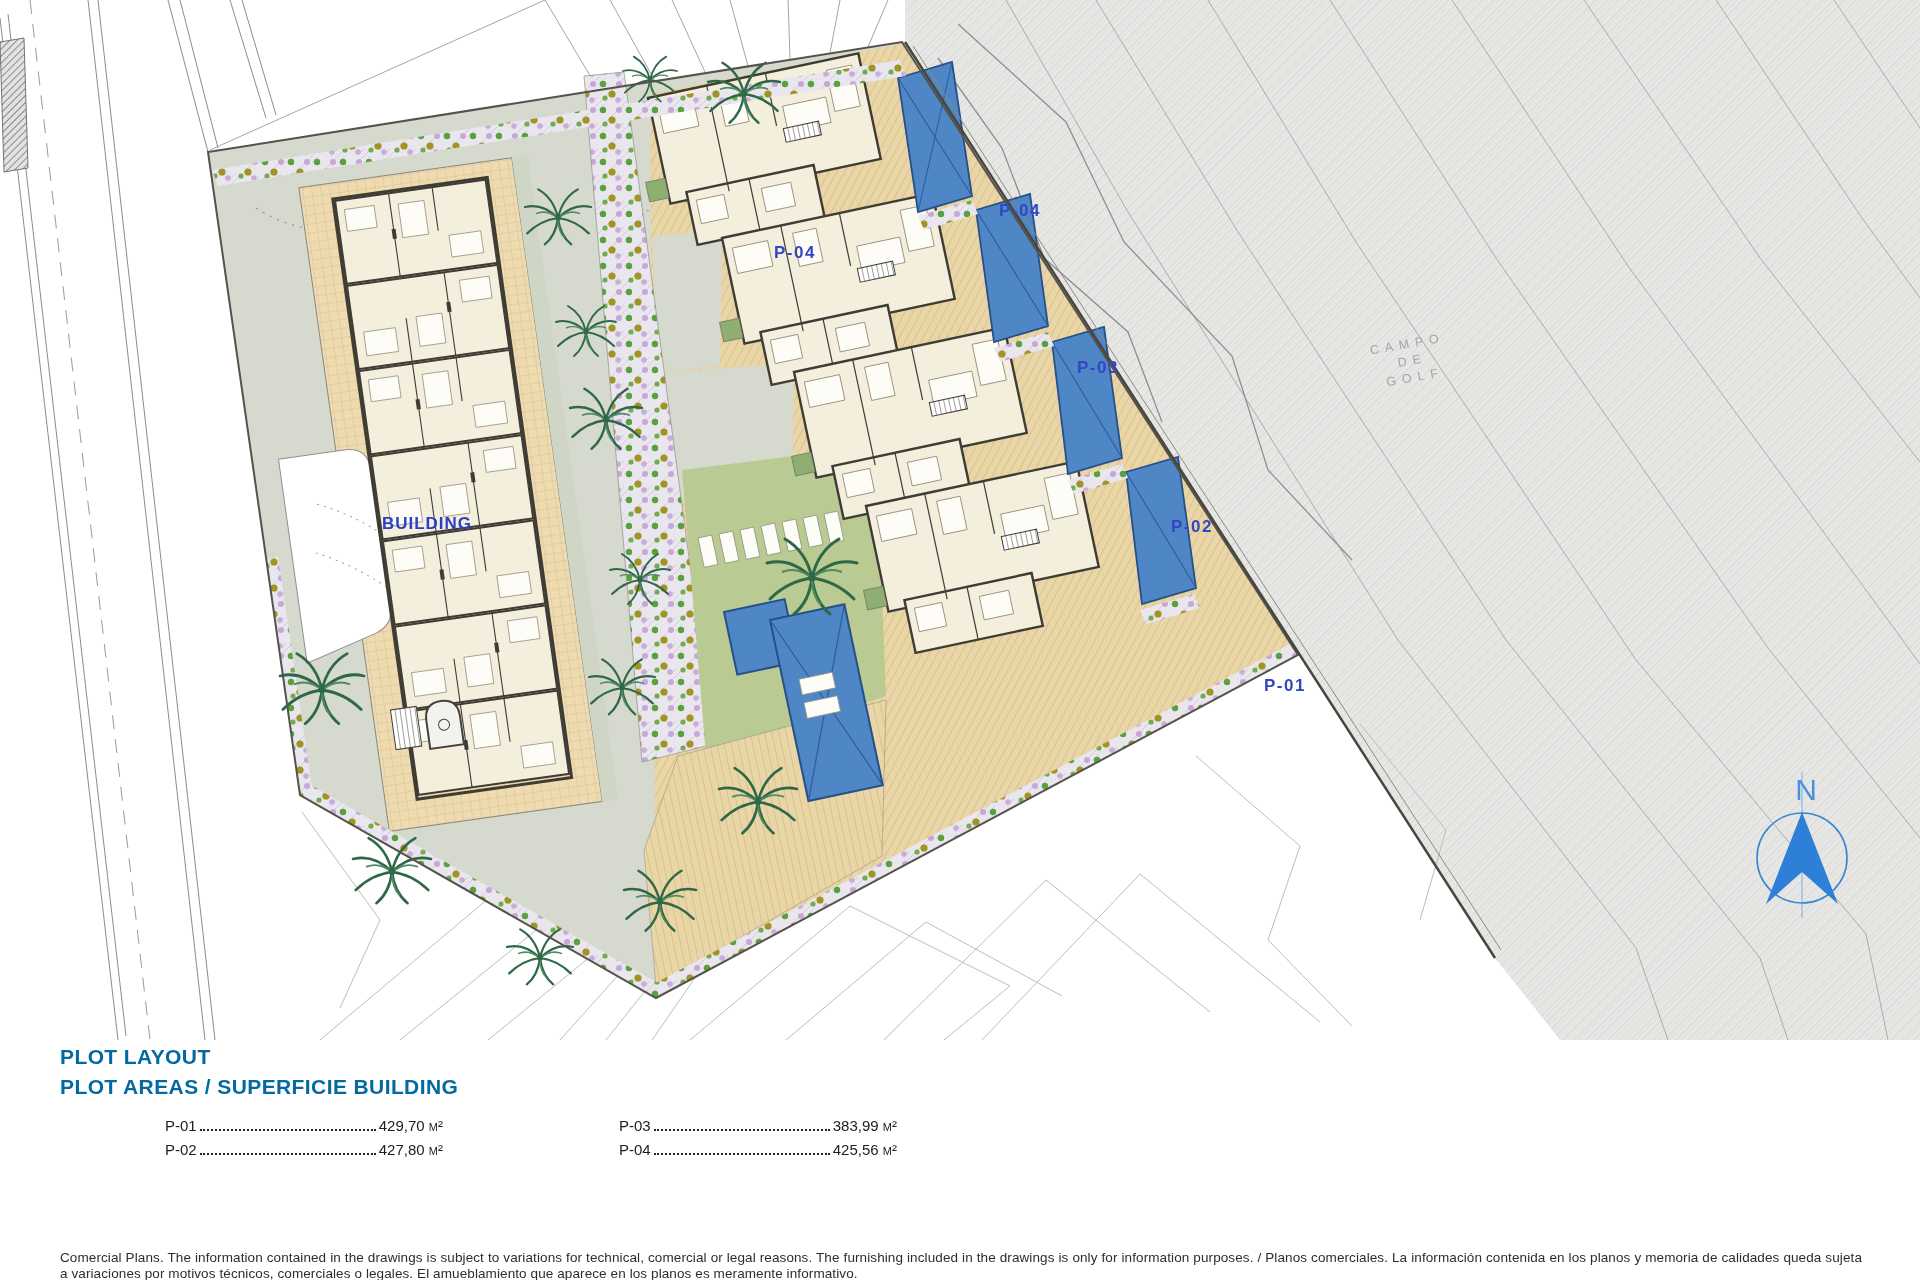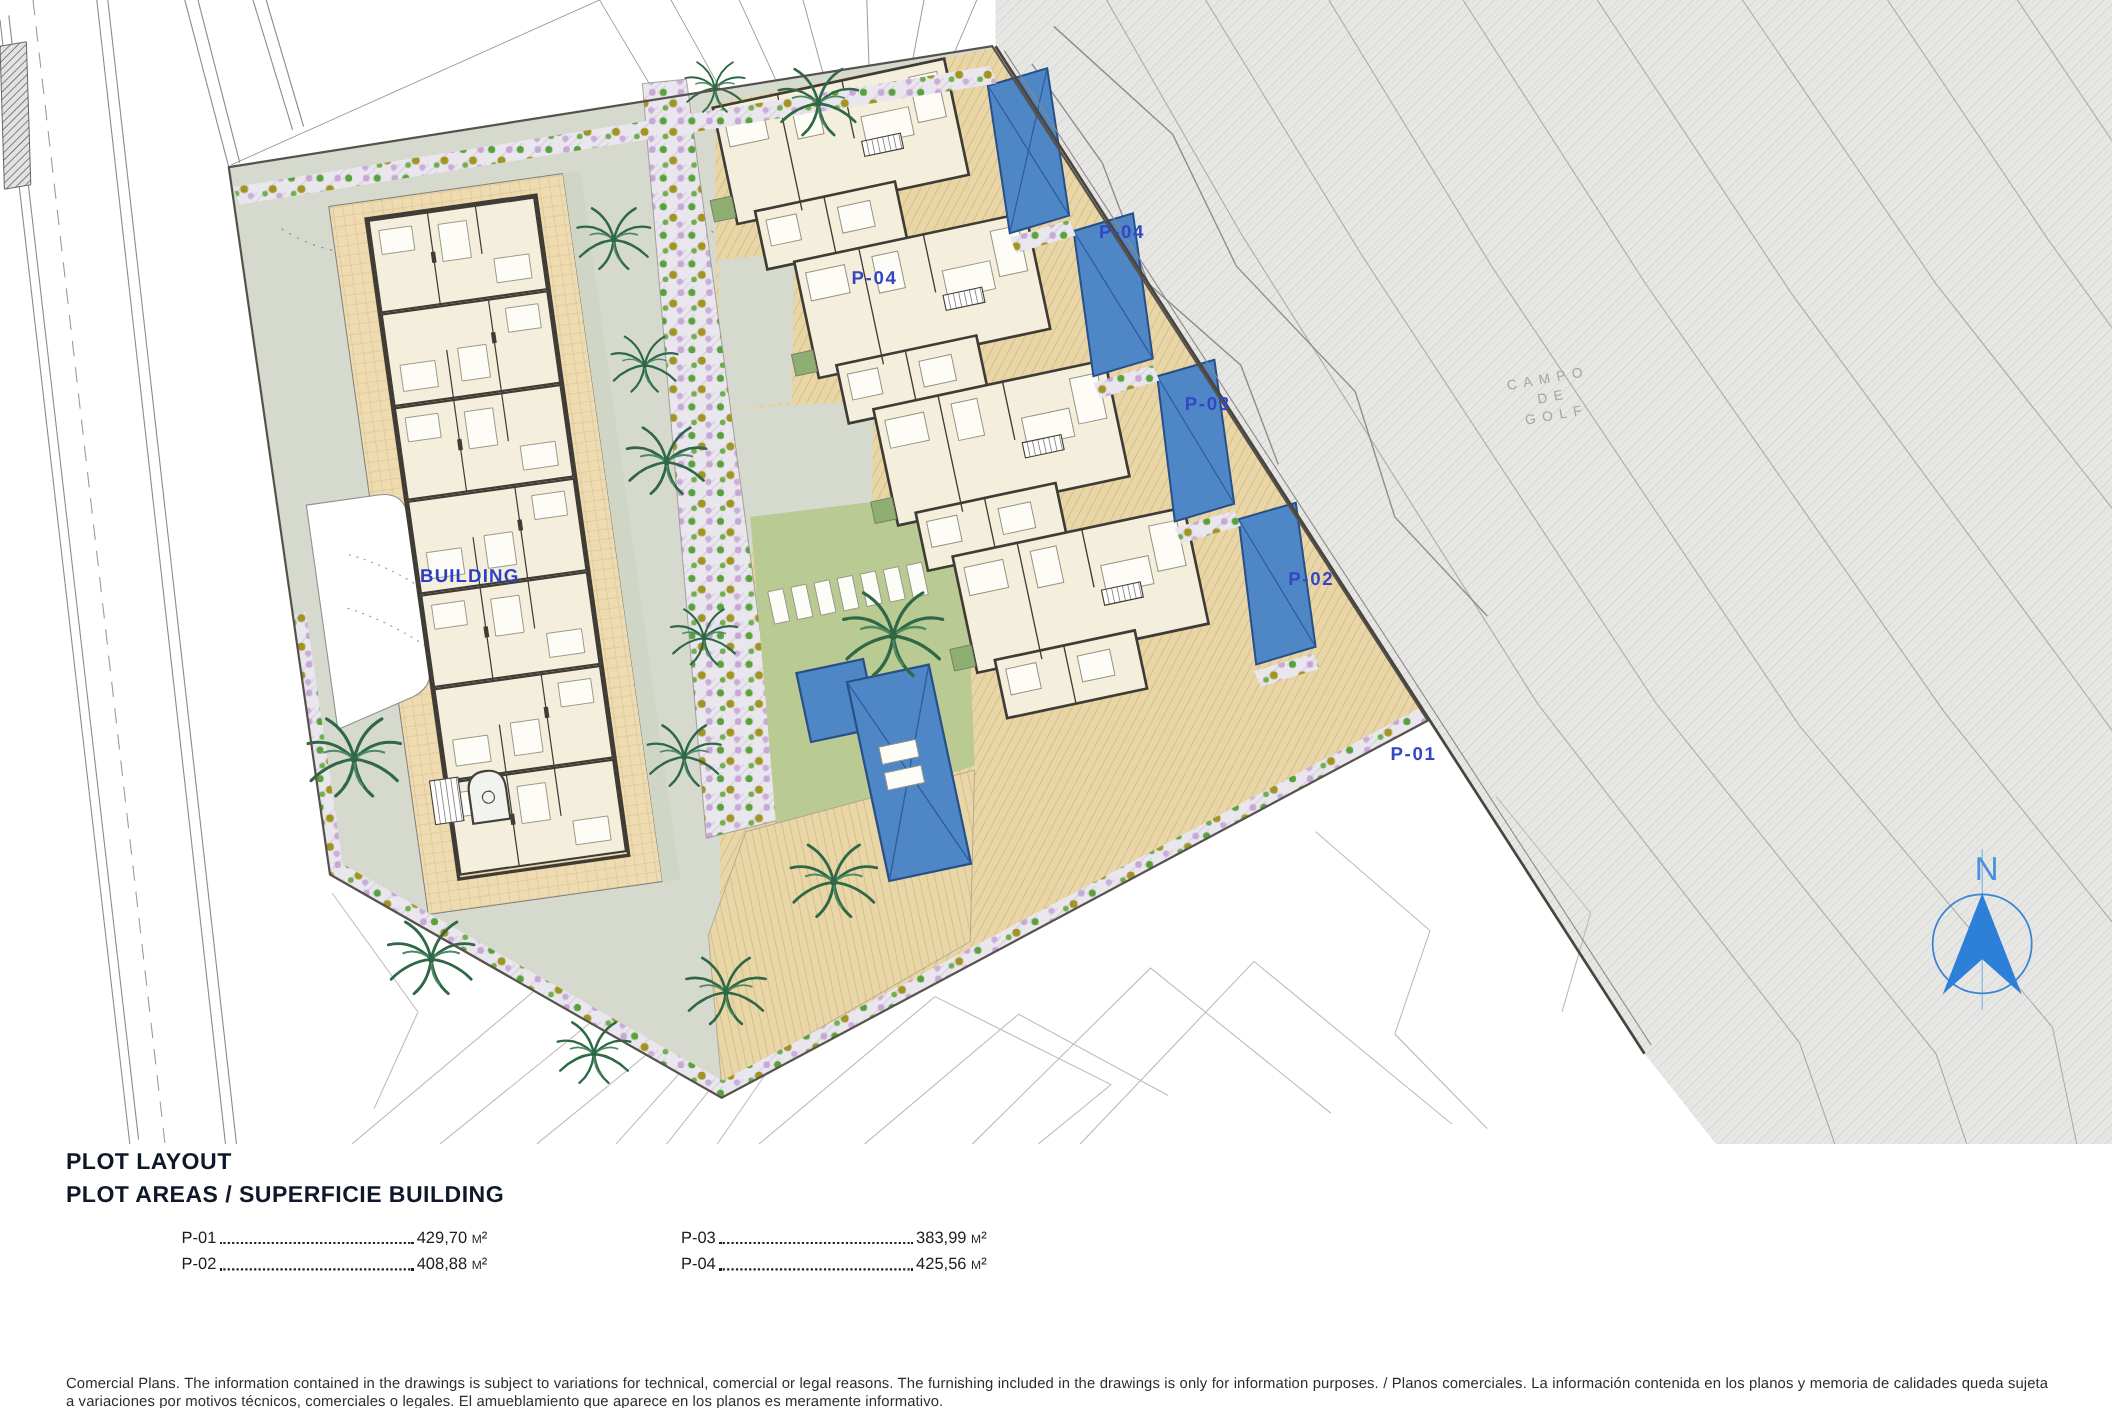--- a/index.html
+++ b/index.html
@@ -1,20 +1,20 @@
 <!DOCTYPE html>
 <html><head>
 <meta charset="utf-8">
 <style>
   html,body{margin:0;padding:0;background:#ffffff;}
   .page{position:relative;width:1920px;height:1280px;background:#ffffff;overflow:hidden;
         font-family:"Liberation Sans",sans-serif;}
   .plan-svg{position:absolute;top:0;left:0;}
   .legend{position:absolute;left:60px;top:1042px;width:1000px;}
-  .legend h1{margin:0;font-size:21px;font-weight:bold;color:#0f172a;letter-spacing:.4px;line-height:1.45;}
+  .legend h1{margin:0;font-size:21px;font-weight:bold;color:#0369a1;letter-spacing:.4px;line-height:1.45;}
   .plots{margin-top:14px;padding-left:105px;display:grid;
          grid-template-rows:repeat(2,auto);grid-auto-flow:column;
          grid-column-gap:128px;grid-row-gap:7px;width:780px;}
   .plot-row{display:flex;align-items:flex-end;width:278px;font-size:15px;color:#1d1d1d;}
   .plot-row .lbl{white-space:nowrap;}
   .plot-row .leader{flex:1;border-bottom:2px dotted #222;margin:0 3px 3px 3px;min-width:30px;}
   .plot-row .val{white-space:nowrap;font-variant:small-caps;text-align:center;}
   .disclaimer{position:absolute;left:60px;right:58px;top:1236px;font-size:13.5px;
               color:#2d2d2d;text-align:justify;line-height:1.22;letter-spacing:.1px;}
   text{font-family:"Liberation Sans",sans-serif;}
@@ -314,21 +314,21 @@
   <h1>PLOT AREAS / SUPERFICIE BUILDING</h1>
   <div class="plots">
     <div class="plot-row">
       <span class="lbl">P-01</span>
       <span class="leader"></span>
       <span class="val">429,70 m²</span>
     </div>
     <div class="plot-row">
       <span class="lbl">P-02</span>
       <span class="leader"></span>
-      <span class="val">408,88 m²</span>
+      <span class="val">427,80 m²</span>
     </div>
     <div class="plot-row">
       <span class="lbl">P-03</span>
       <span class="leader"></span>
       <span class="val">383,99 m²</span>
     </div>
     <div class="plot-row">
       <span class="lbl">P-04</span>
       <span class="leader"></span>
       <span class="val">425,56 m²</span>

